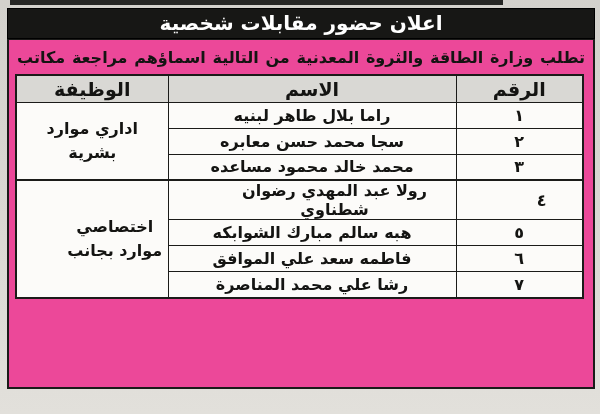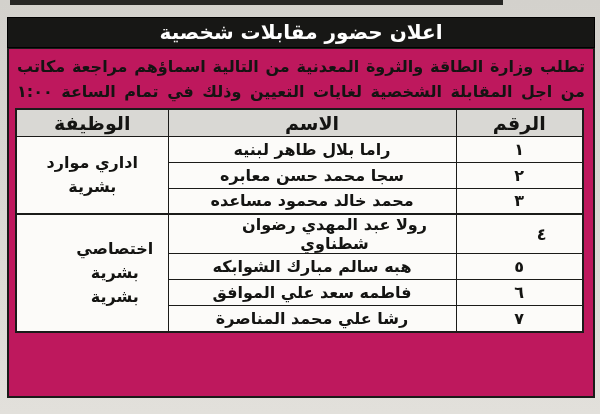--- a/index.html
+++ b/index.html
@@ -7,35 +7,35 @@
     width:600px;height:414px;position:relative;overflow:hidden;
     background:linear-gradient(180deg,#d3d1cc 0%,#d8d6d1 40%,#e2e0db 100%);
     font-family:"DejaVu Sans",sans-serif;
     direction:rtl;
   }
   .top-strip{
     position:absolute;top:0;left:10px;width:493px;height:5px;
     background:#262624;
   }
   .ad{
-    position:absolute;top:17px;left:7px;width:588px;height:381px;
+    position:absolute;top:8px;left:7px;width:588px;height:381px;
   }
   .title-bar{
     height:31px;background:#171715;
     display:flex;align-items:center;justify-content:center;
     border:1px solid #000;box-sizing:border-box;
   }
   .title-bar .title{
     color:#ffffff;font-size:20px;font-weight:bold;letter-spacing:0.5px;
     transform:translateY(-1px);
   }
   .body-box{
     box-sizing:border-box;height:350px;
     border:2px solid #1b1b19;border-top-width:1px;
-    background:#be185d;
+    background:#ec4899;
     padding:0;
   }
   .paragraph{
     padding:5px 8px 1px 8px;
     color:#141412;font-weight:bold;font-size:16px;
   }
   .pline{
     height:25px;line-height:25px;white-space:nowrap;overflow:hidden;
   }
   .pline.just{text-align:justify;text-align-last:justify;}
@@ -75,21 +75,20 @@
 <div class="ad">
 
   <div class="title-bar">
     <span class="title">اعلان حضور مقابلات شخصية</span>
   </div>
 
   <div class="body-box">
 
     <div class="paragraph">
       <div class="pline just">تطلب وزارة الطاقة والثروة المعدنية من التالية اسماؤهم مراجعة مكاتب</div>
-      <div class="pline just">من اجل المقابلة الشخصية لغايات التعيين وذلك في تمام الساعة ١:٠٠</div>
     </div>
 
     <table class="roster">
       <colgroup>
           <col class="c-num">
           <col class="c-name">
           <col class="c-job">
         </colgroup>
       <thead>
         <tr>
@@ -108,21 +107,21 @@
           <td class="cell-num">٢</td>
           <td class="cell-name">سجا محمد حسن معابره</td>
         </tr>
         <tr>
           <td class="cell-num">٣</td>
           <td class="cell-name">محمد خالد محمود مساعده</td>
         </tr>
         <tr class="group-start">
           <td class="cell-num">٤</td>
           <td class="cell-name">رولا عبد المهدي رضوان شطناوي</td>
-          <td class="cell-job" rowspan="4">اختصاصي بشرية بشرية</td>
+          <td class="cell-job" rowspan="4">اختصاصي موارد بجانب</td>
         </tr>
         <tr>
           <td class="cell-num">٥</td>
           <td class="cell-name">هبه سالم مبارك الشوابكه</td>
         </tr>
         <tr>
           <td class="cell-num">٦</td>
           <td class="cell-name">فاطمه سعد علي الموافق</td>
         </tr>
         <tr>

